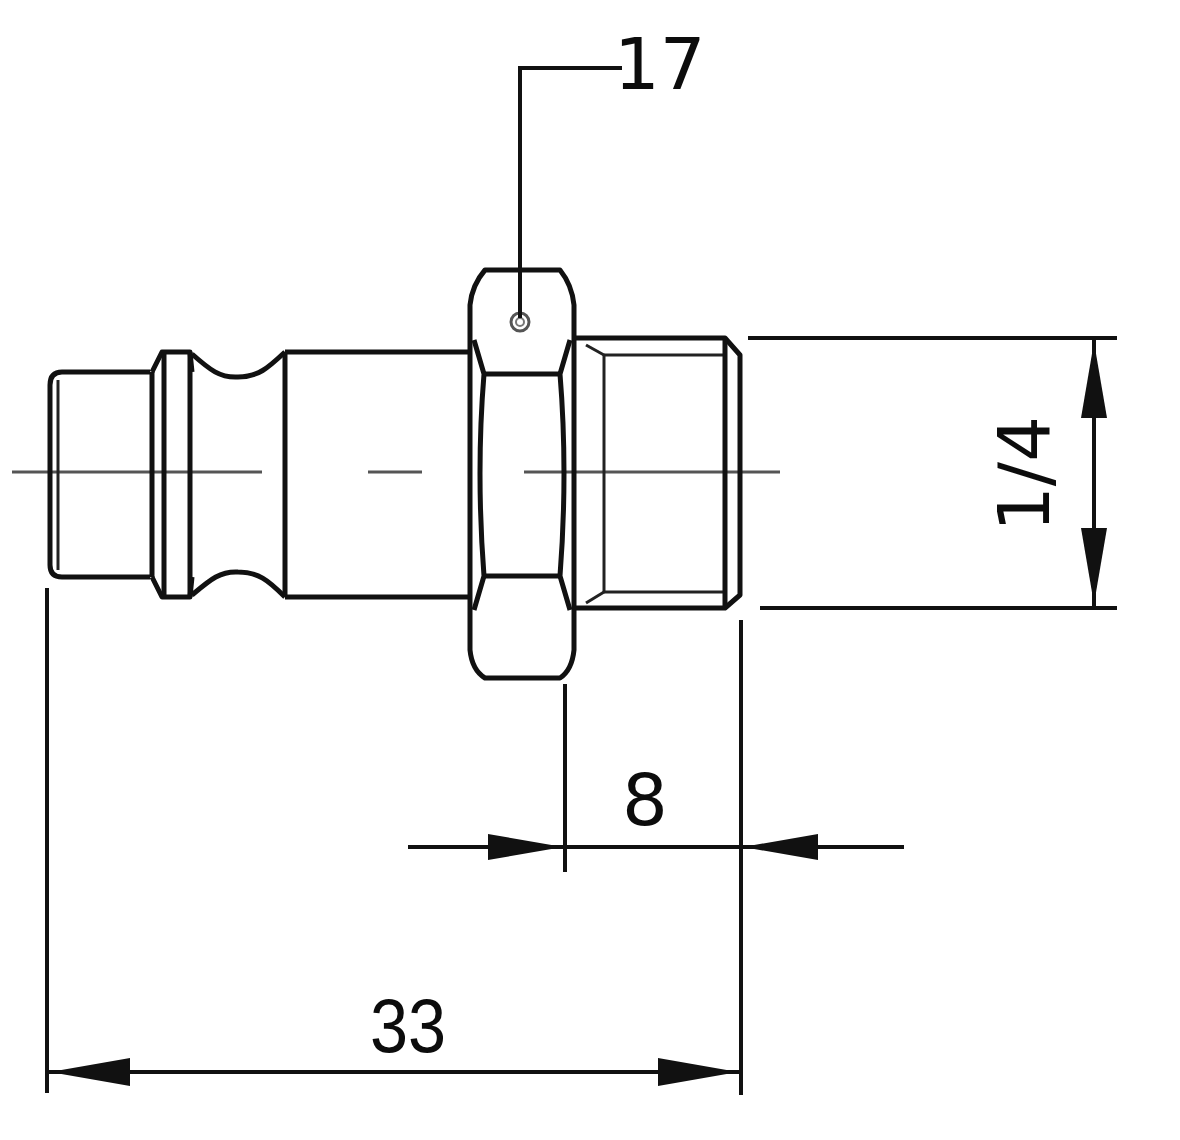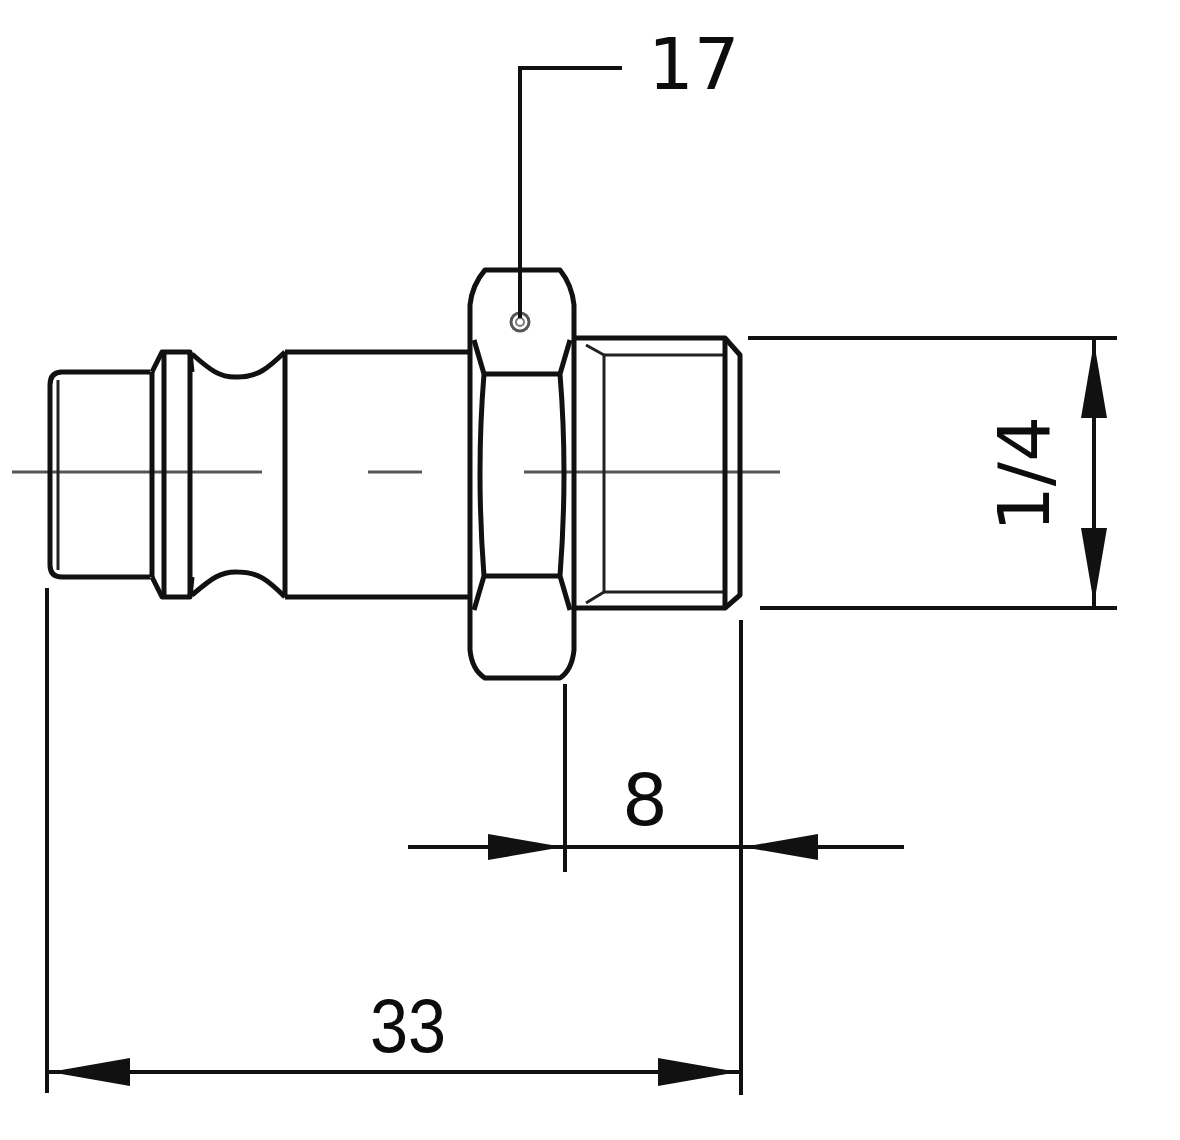--- a/index.html
+++ b/index.html
@@ -11,21 +11,21 @@
     .dim { stroke: #111; stroke-width: 4; fill: none; }
     .arrow { fill: #111; stroke: none; }
     .label {
       position: absolute;
       font-family: "DejaVu Sans", sans-serif;
       color: #0c0c0c;
       font-size: 72px;
       line-height: 1;
       white-space: nowrap;
     }
-    .lbl-17 { left: 648px; top: 28px; }
+    .lbl-17 { left: 614px; top: 28px; }
     .lbl-8 { left: 622px; top: 764px; }
     .lbl-33 { left: 370px; top: 988px; font-family: "Liberation Sans", sans-serif; font-size: 76px; transform: scaleX(0.9); transform-origin: left top; }
     .lbl-14 { left: 986px; top: 472px; transform: translate(-50%, -50%) rotate(-90deg); transform-origin: center; left: 1024px; top: 474px; }
   </style>
 </head>
 <body>
 
 <svg width="1180" height="1140" viewBox="0 0 1180 1140">
 
   <g>

